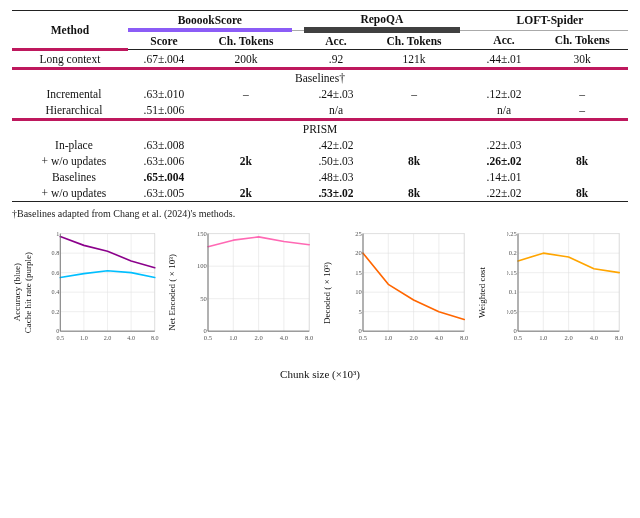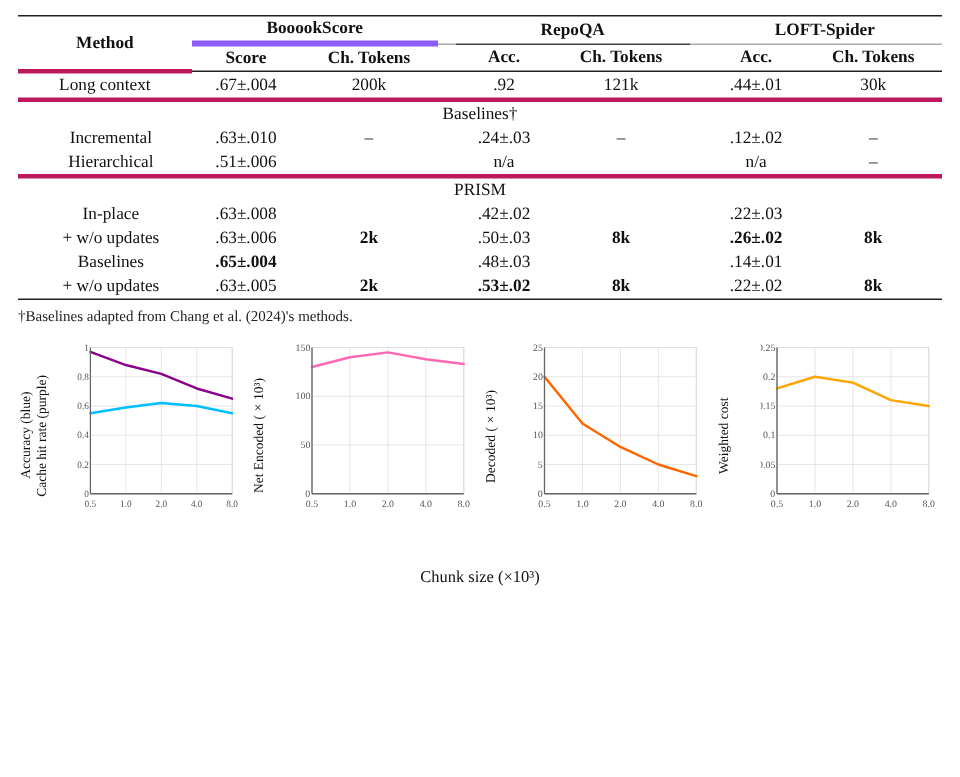--- a/index.html
+++ b/index.html
@@ -75,35 +75,35 @@
       line-height: 1.2;
     }
     .chart-row-inner {
       display: flex;
       flex-direction: row;
       width: 100%;
     }
     .chunk-label {
       font-size: 11px;
       text-align: right;
-      margin-top: 21px;
+      margin-top: 8px;
       font-family: Liberation Serif, serif;
     }
   </style>
 </head>
 <body>
 
 <div class="table-wrapper">
   <table>
     <thead>
       <tr class="border-top border-bottom">
         <th class="left border-top" rowspan="2" style="border-bottom:1px solid #aaa;">Method</th>
         <th colspan="2" class="border-top" style="border-bottom:4px solid #8b5cf6;">BooookScore</th>
         <th class="border-top" style="width:6px; border-bottom:1px solid #aaa;"></th>
-        <th colspan="2" class="border-top" style="border-bottom:1px solid #404040;">RepoQA</th>
+        <th colspan="2" class="border-top" style="border-bottom:6px solid #404040;">RepoQA</th>
         <th class="border-top" style="width:6px; border-bottom:1px solid #aaa;"></th>
         <th colspan="2" class="border-top" style="border-bottom:1px solid #aaa;">LOFT-Spider</th>
       </tr>
       <tr style="border-bottom:1.5px solid #222;">
         <th>Score</th>
         <th>Ch. Tokens</th>
         <th></th>
         <th>Acc.</th>
         <th>Ch. Tokens</th>
         <th></th>

